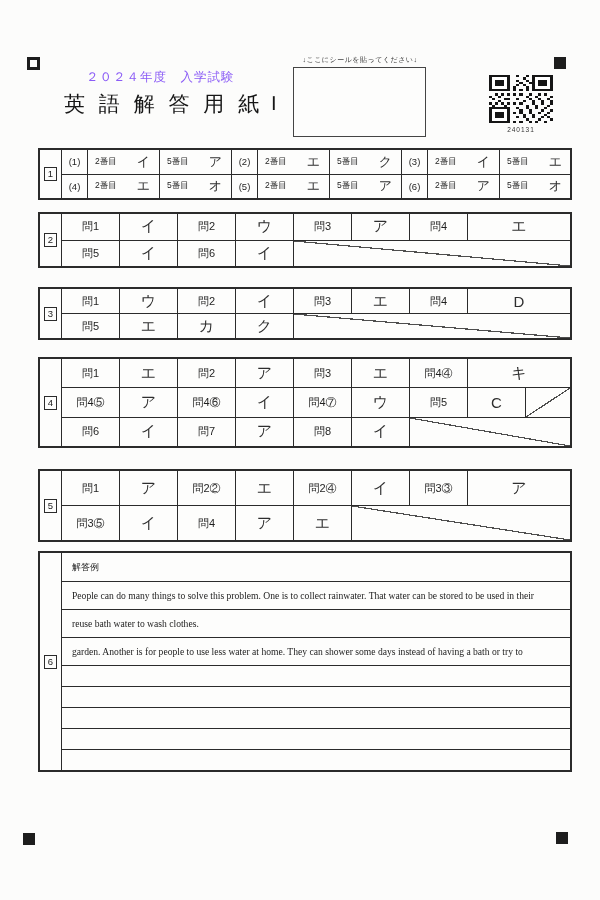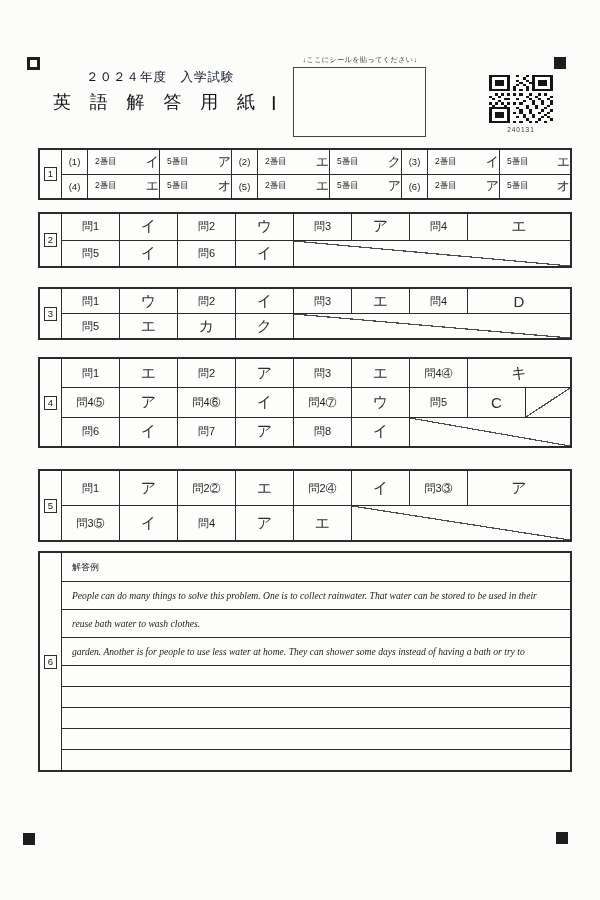--- a/index.html
+++ b/index.html
@@ -2,23 +2,23 @@
 <html><head>
 <meta charset="utf-8">
 <style>
   html,body{margin:0;padding:0;background:#e8e8e6;}
   .page{position:relative;width:600px;height:900px;background:#fcfcfb;
         font-family:"Liberation Sans",sans-serif;color:#222;overflow:hidden;}
   
   .mark{position:absolute;background:#1d1d1d;width:12px;height:12px;}
   .mark.open{background:transparent;border:3px solid #1d1d1d;width:7px;height:7px;}
   
-  .year-line{position:absolute;left:86px;top:69px;font-size:12.5px;letter-spacing:1px;color:#0f172a;}
-  .title-line{position:absolute;left:53px;top:90px;font-family:Liberation Mono, monospace;
-              font-size:18px;letter-spacing:4px;color:#161616;}
+  .year-line{position:absolute;left:86px;top:69px;font-size:12.5px;letter-spacing:1px;color:#8b5cf6;}
+  .title-line{position:absolute;left:64px;top:90px;font-family:Liberation Sans, sans-serif;
+              font-size:21px;letter-spacing:4px;color:#161616;}
   .title-num{position:absolute;left:271px;top:92px;font-family:"Liberation Serif",serif;
              font-size:19px;color:#161616;}
   .seal-note{position:absolute;left:293px;top:55px;width:134px;text-align:center;
              font-size:7px;color:#333;letter-spacing:0.5px;}
   .seal-box{position:absolute;left:293px;top:67px;width:133px;height:70px;
             border:1px solid #444;background:#fdfdfc;box-sizing:border-box;}
   .qr-wrap{position:absolute;left:489px;top:75px;width:64px;text-align:center;}
   .qr-wrap svg{display:block;width:64px;height:48px;}
   .qr-cap{font-size:6.5px;letter-spacing:1px;color:#333;margin-top:3px;}
   
@@ -29,33 +29,33 @@
   .idbox{border:1px solid #2b2b2b;font-size:9.5px;line-height:12px;padding:0 3px;color:#222;}
   .grid{flex:1;display:flex;flex-direction:column;}
   .row{flex:1;display:flex;min-height:0;}
   .row + .row{border-top:1px solid #2b2b2b;}
   .cell{border-right:1px solid #2b2b2b;display:flex;align-items:center;justify-content:center;
         box-sizing:border-box;min-width:0;}
   .cell:last-child{border-right:none;}
   .q{width:58px;min-width:58px;font-size:11px;color:#1f1f1f;}
   .a{width:58px;min-width:58px;font-size:15px;color:#2e2e2e;}
   .no{width:26px;min-width:26px;font-size:9.5px;color:#1f1f1f;}
-  .pc{width:72px;min-width:72px;justify-content:space-between;padding-left:7px;gap:9px;}
+  .pc{width:72px;min-width:72px;justify-content:flex-start;padding-left:7px;gap:20px;}
   .pl{font-size:8.5px;color:#1f1f1f;}
   .pa{font-size:13px;color:#2e2e2e;}
   .fill{flex:1;width:auto;min-width:0;}
   .diag-up{flex:1;border-right:none;
     background:linear-gradient(to top right,transparent calc(50% - 0.6px),
       #4d4d4d calc(50% - 0.6px),#4d4d4d calc(50% + 0.6px),transparent calc(50% + 0.6px));}
   .diag-down{flex:1;border-right:none;
     background:linear-gradient(to bottom right,transparent calc(50% - 0.6px),
       #4d4d4d calc(50% - 0.6px),#4d4d4d calc(50% + 0.6px),transparent calc(50% + 0.6px));}
   
   .s6row{display:flex;align-items:center;padding-left:10px;box-sizing:border-box;}
-  .s6row + .s6row{border-top:1px solid #2b2b2b;font-style:italic;}
+  .s6row + .s6row{border-top:1px solid #2b2b2b;}
   .s6head{height:28px;font-size:9px;color:#1f1f1f;font-family:Liberation Serif, serif;}
   .s6text{height:28px;font-family:"Liberation Serif",serif;font-size:9.6px;color:#1c1c1c;
           white-space:nowrap;overflow:hidden;}
   .s6empty{flex:1;}
 </style>
 </head>
 <body>
 
 <div class="page">
 

